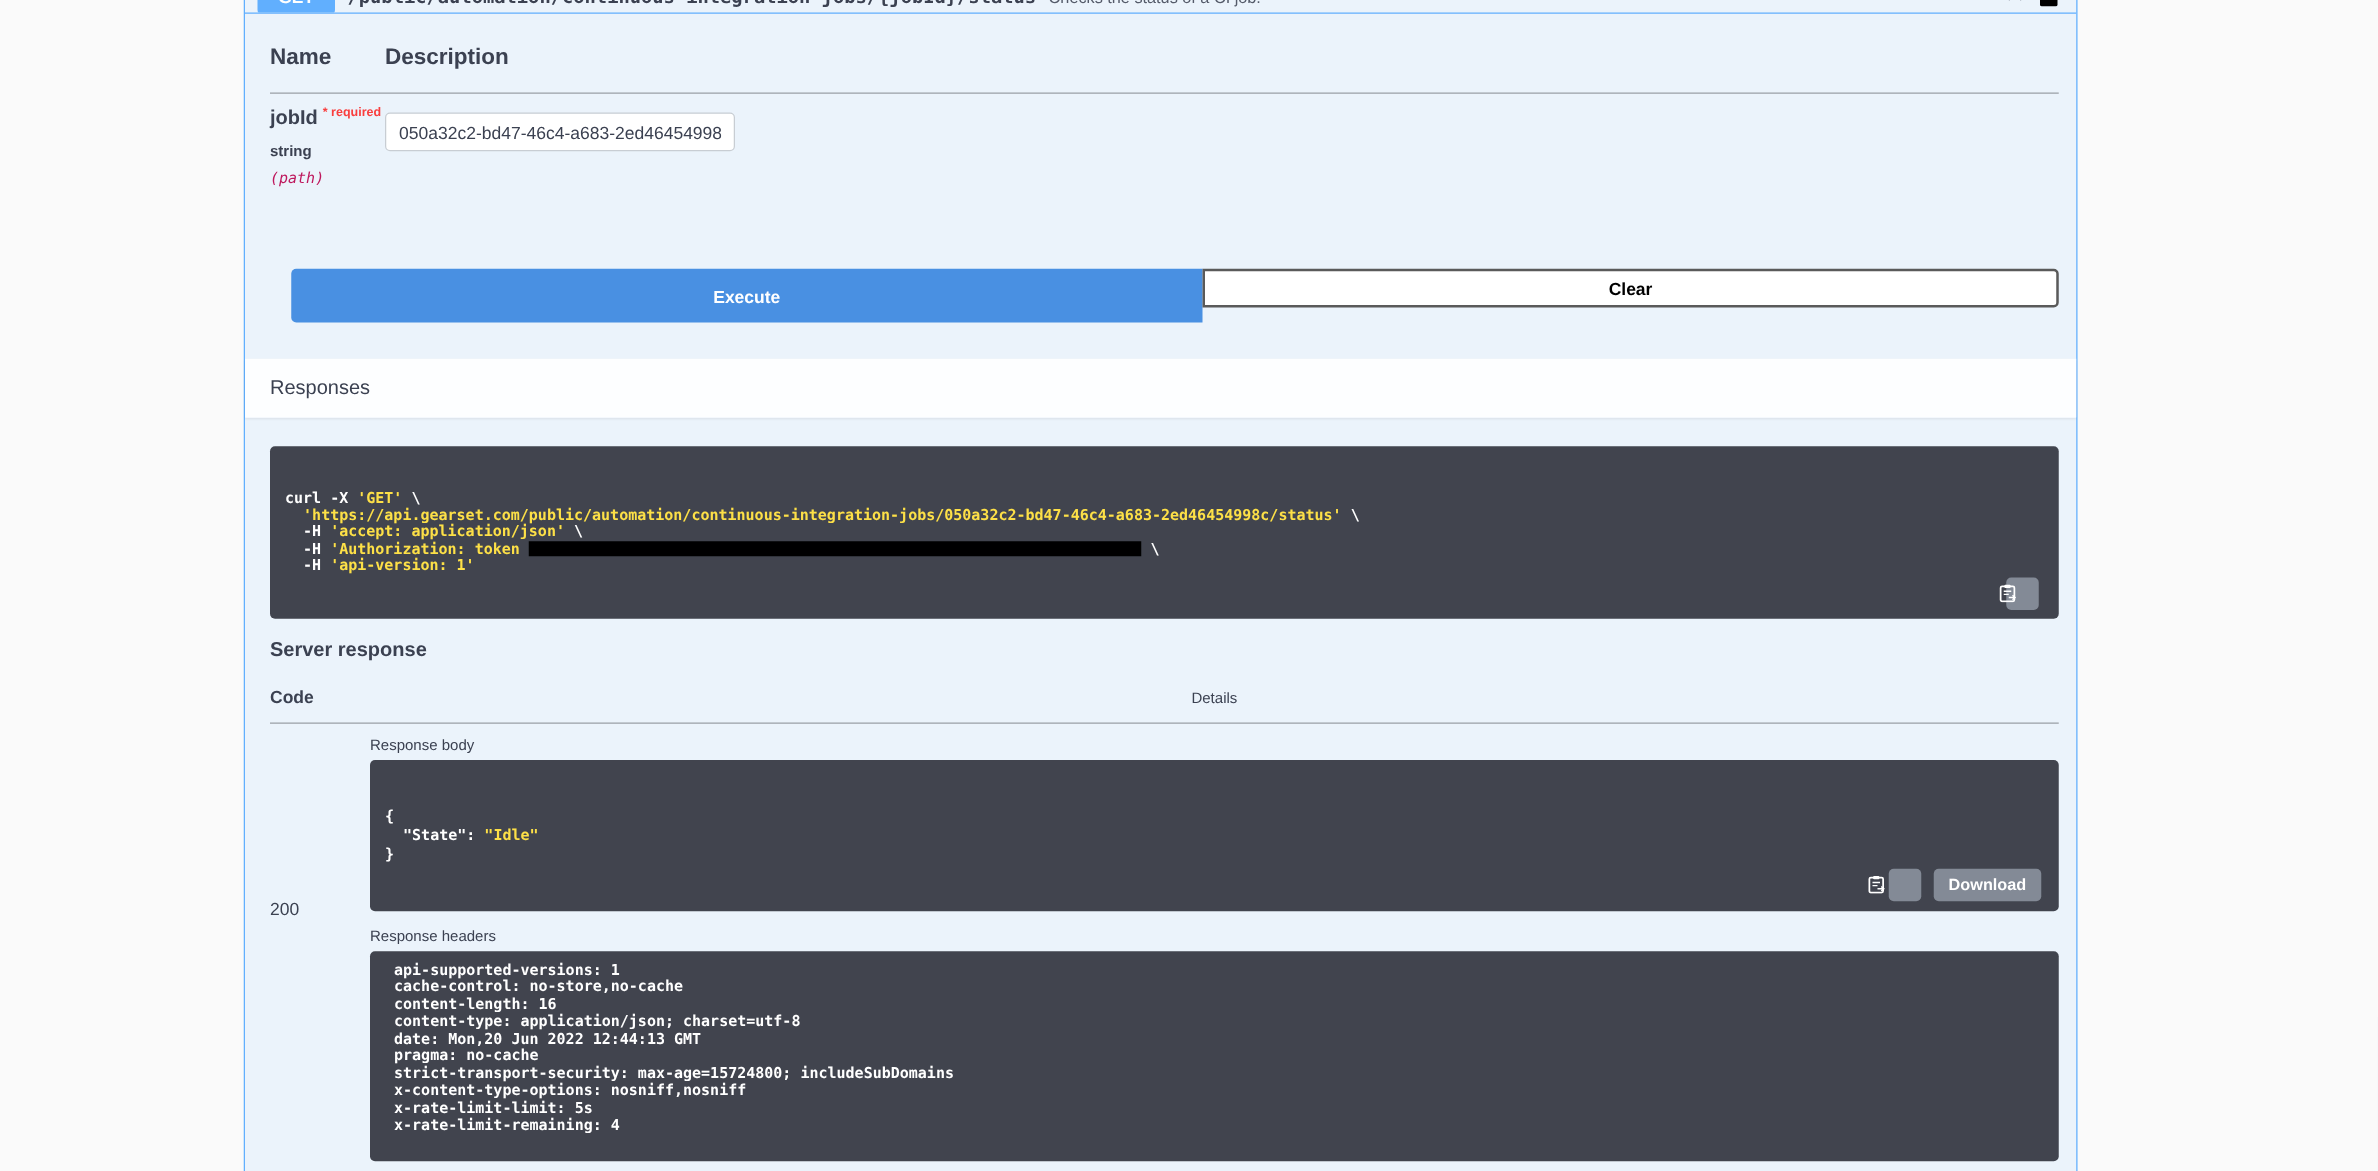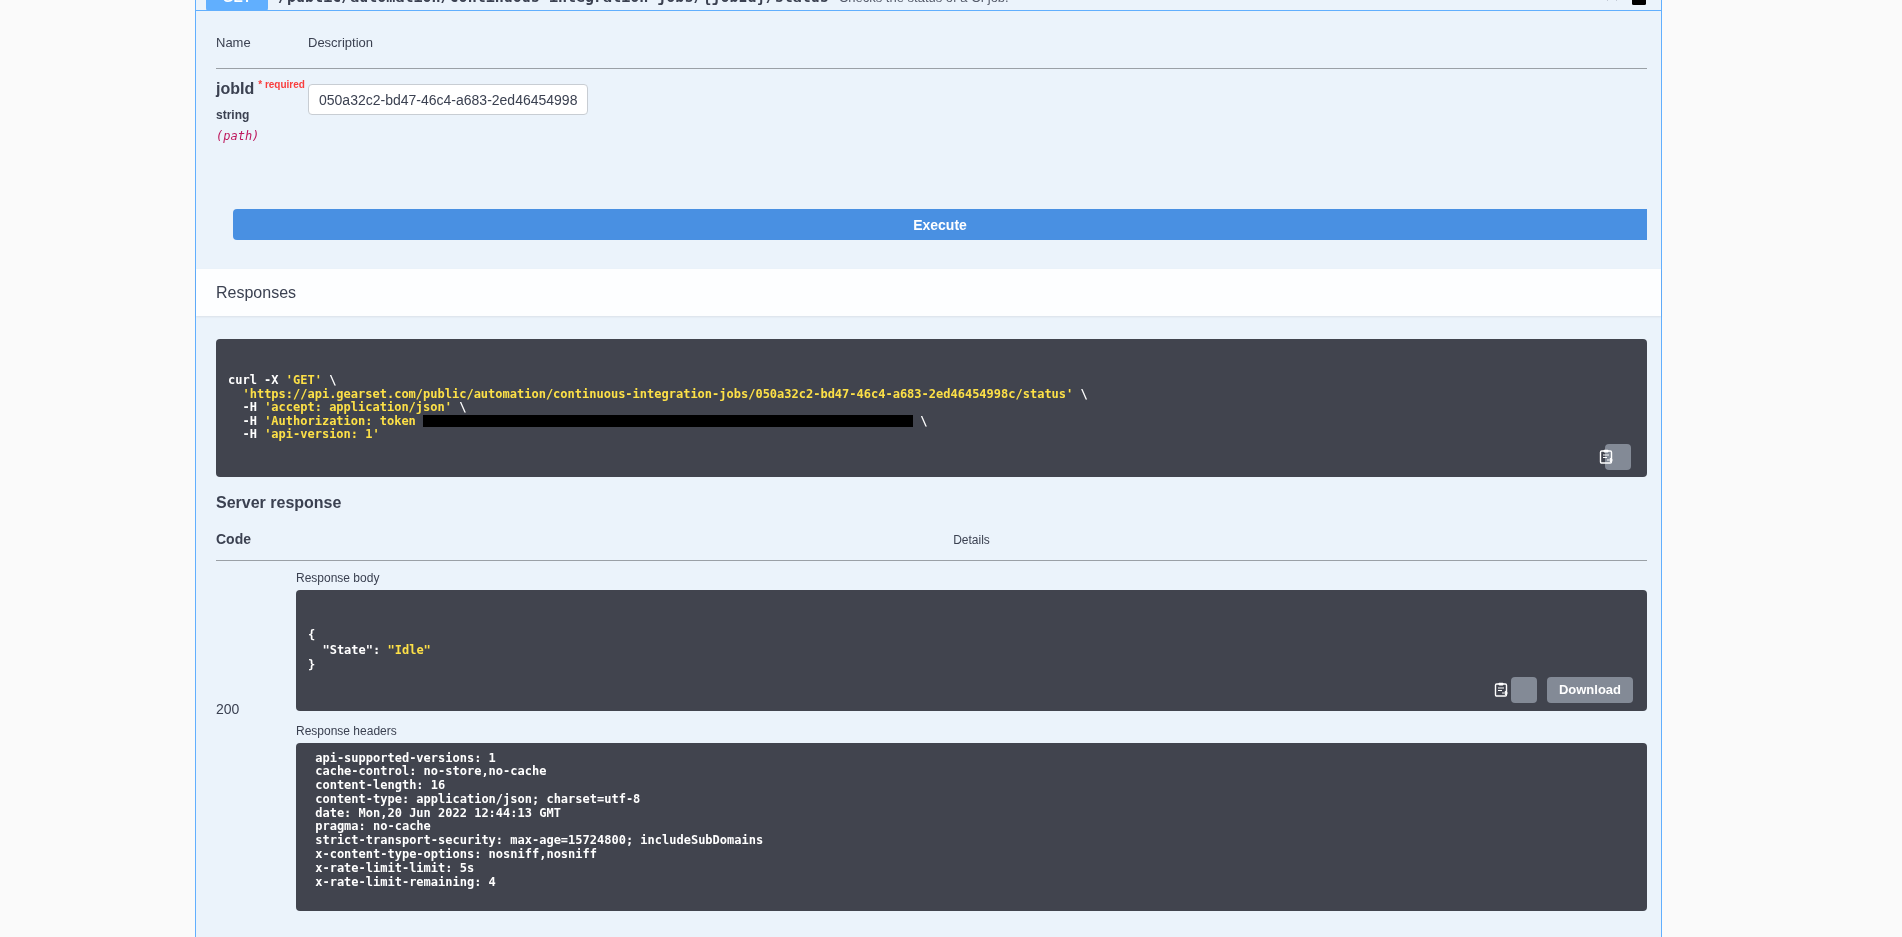--- a/index.html
+++ b/index.html
@@ -38,35 +38,35 @@
   }
   .cancel-btn {
     margin-left: auto; align-self: center; width: 94px; height: 27px;
     border: 2px solid #f93e3e; color: #f93e3e; background: transparent;
     border-radius: 4px; font-weight: bold; font-size: 14px; cursor: pointer;
     font-family: "Liberation Sans", sans-serif;
   }
 
   
   .params-area { padding: 24px 14px 29px 20px; }
-  .tbl-head { display: grid; grid-template-columns: 92px 1fr; font-size: 13px; font-weight: normal; color: #3b4151; }
+  .tbl-head { display: grid; grid-template-columns: 92px 1fr; font-size: 18px; font-weight: bold; color: #3b4151; }
   .tbl-hr { border: none; border-top: 1px solid #9aa0a6; margin-top: 18px; }
   .param-row { display: grid; grid-template-columns: 92px 1fr; padding-top: 10px; }
   .param-name { font-size: 16px; font-weight: bold; color: #3b4151; }
   .param-required { font-size: 10px; font-weight: bold; color: #f93e3e; vertical-align: 6px; margin-left: 4px; }
   .param-type { font-size: 12px; font-weight: 600; margin-top: 10px; }
   .param-in { font-size: 12px; font-style: italic; color: #be185d; margin-top: 7px; font-family: "DejaVu Sans Mono", monospace; }
   .param-input {
     width: 280px; height: 31px; margin-top: 5px; border: 1px solid #c8cdd3; border-radius: 4px;
     padding: 0 10px; font-size: 14px; color: #3b4151; background: #fff;
     font-family: "Liberation Sans", sans-serif;
   }
   .execute-wrapper { display: flex; margin-top: 66px; margin-left: 17px; }
   .execute-btn {
-    flex: 1.07; height: 31px; background: #4990e2; color: #fff; font-weight: bold; font-size: 14px;
+    flex: 1.07; height: 43px; background: #4990e2; color: #fff; font-weight: bold; font-size: 14px;
     border: none; border-radius: 4px 0 0 4px; cursor: pointer; font-family: "Liberation Sans", sans-serif;
   }
   .clear-btn {
     flex: 1; height: 31px; background: #fff; color: #000; font-weight: bold; font-size: 14px;
     border: 2px solid #5a5a5a; border-radius: 0 4px 4px 0; cursor: pointer; font-family: "Liberation Sans", sans-serif;
   }
 
   
   .section-header {
     background: rgba(255,255,255,.88); height: 47px; display: flex; align-items: center;
@@ -147,20 +147,21 @@
         <div class="param-name"><span>jobId</span><span class="param-required">* required</span></div>
         <div class="param-type">string</div>
         <div class="param-in">(path)</div>
       </div>
       <div>
         <input class="param-input" type="text" value="050a32c2-bd47-46c4-a683-2ed46454998c" style="">
       </div>
     </div>
     <div class="execute-wrapper">
       <button class="execute-btn">Execute</button>
+      <button class="clear-btn">Clear</button>
     </div>
   </div>
 
   <div class="section-header">
     <span>Responses</span>
   </div>
 
   <div class="responses-inner">
 
     <div class="code-block curl-block">

